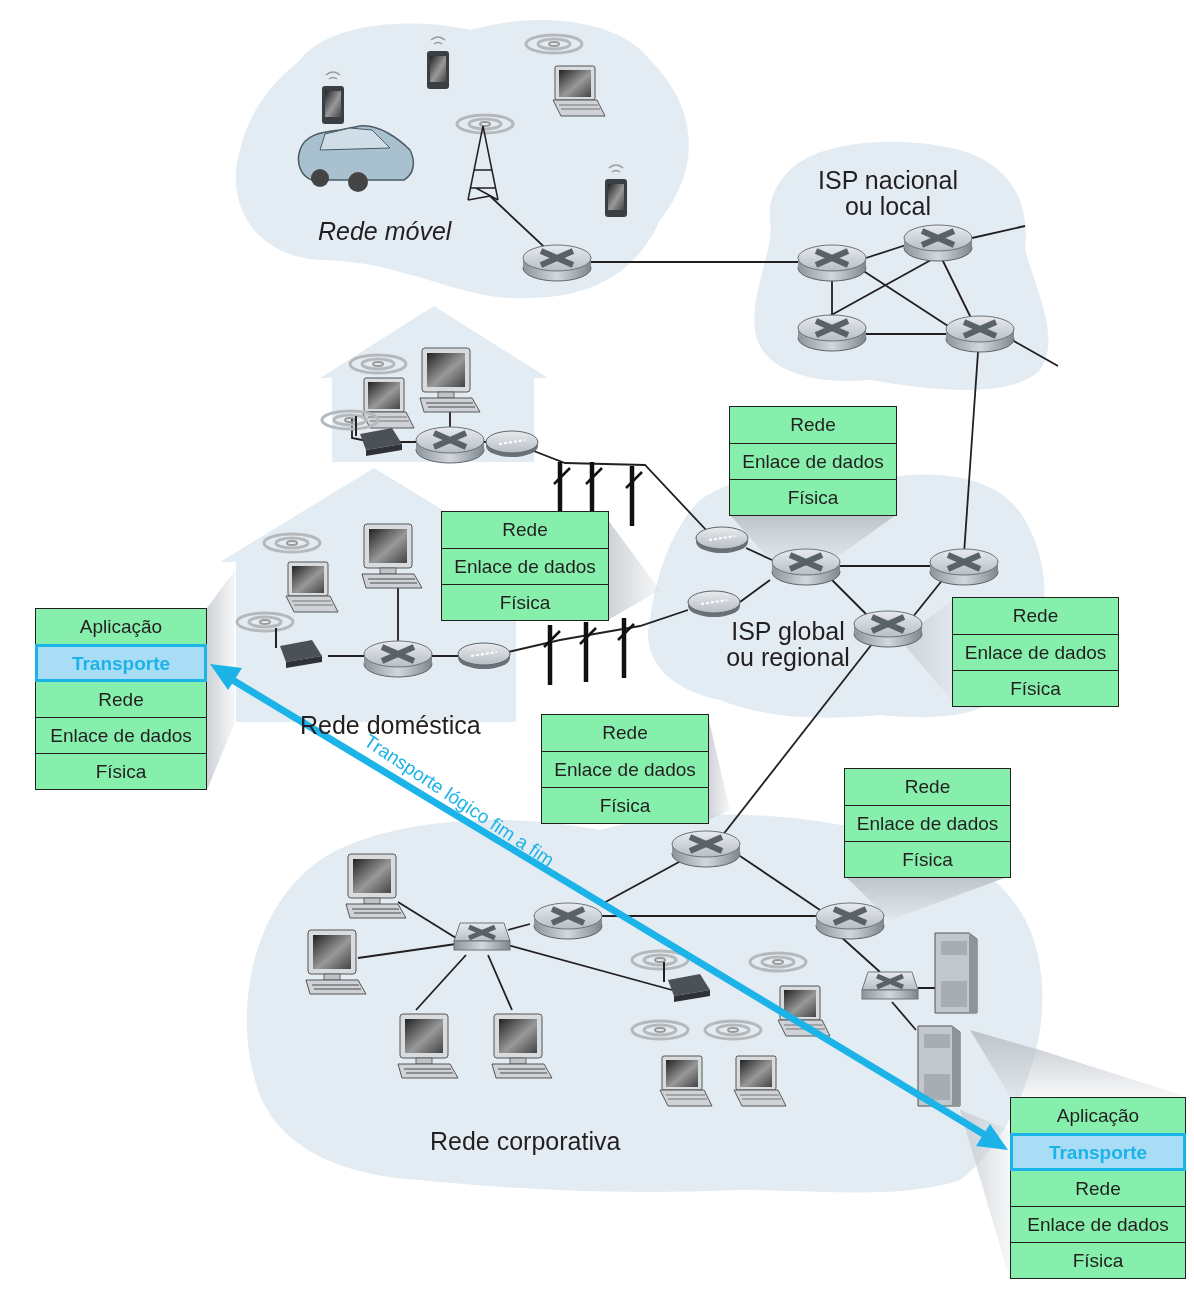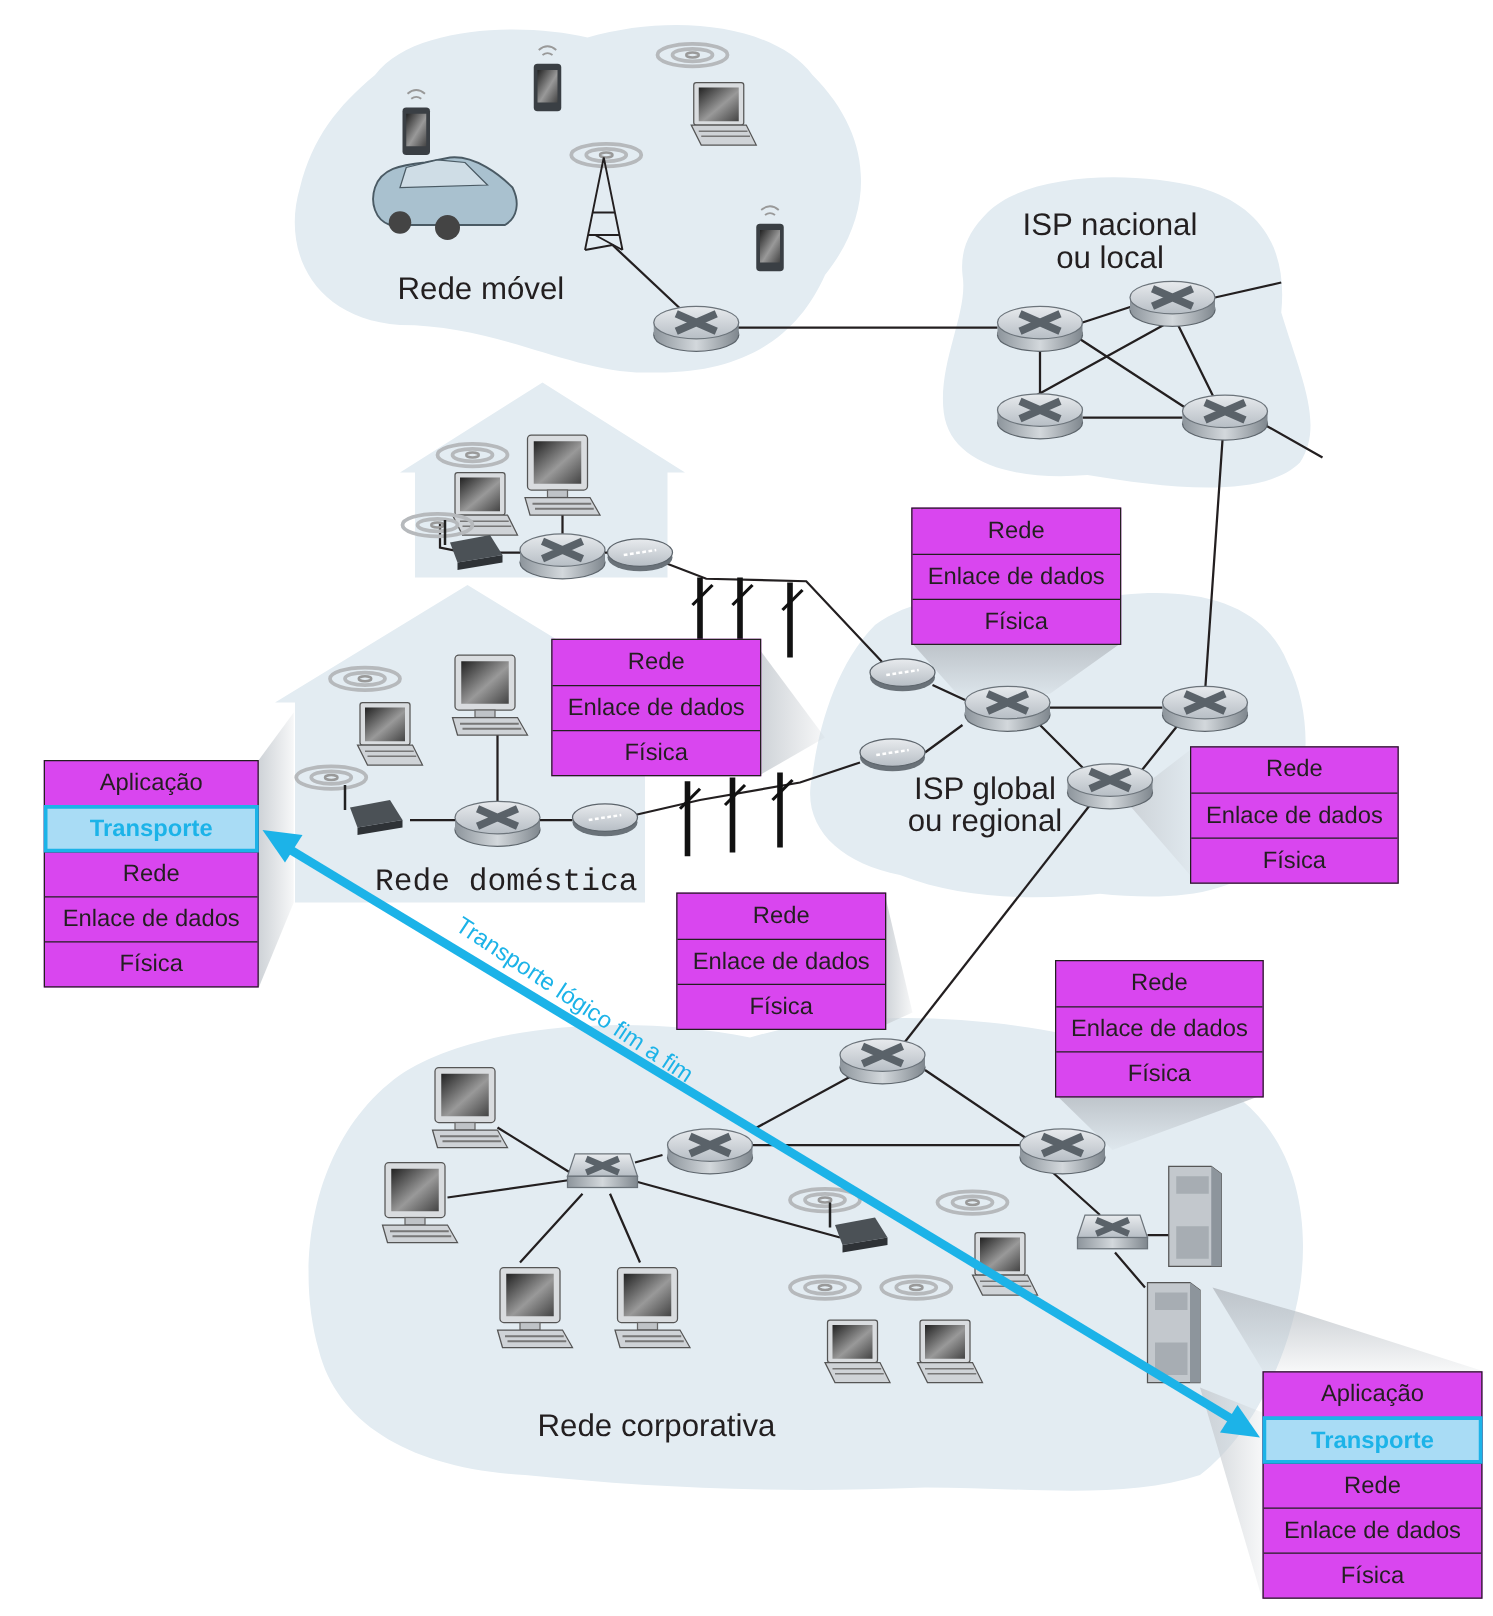--- a/index.html
+++ b/index.html
@@ -1,19 +1,19 @@
 <!DOCTYPE html>
 <html><head>
 <meta charset="utf-8">
 <style>
   html, body { margin:0; padding:0; background:#ffffff; }
   body { width:1194px; height:1293px; position:relative; overflow:hidden;
          font-family:"Liberation Sans", sans-serif; color:#231f20; }
   #diagram { position:absolute; left:0; top:0; }
-  .stack { position:absolute; background:#d946ef; border:1.3px solid #231f20; box-sizing:border-box; }
+  .stack { position:absolute; background:#86efac; border:1.3px solid #231f20; box-sizing:border-box; }
   .layer { height:36px; line-height:36px; text-align:center; font-size:19px;
            border-top:1.2px solid #231f20; box-sizing:border-box; white-space:nowrap; }
   .layer:first-child { border-top:none; }
   .layer.hl { background:#a9dcf5; color:#1cb3e8; outline:3px solid #1cb3e8; outline-offset:-2px; position:relative; z-index:2;font-weight:bold; }
   .label { position:absolute; font-size:25px; text-align:center; line-height:26px; white-space:nowrap; }
   .arrow-label { position:absolute; left:372px; top:730px; font-size:19px; color:#1cb3e8;
                  transform-origin:0 0; transform:rotate(33.5deg); white-space:nowrap; }
 </style>
 </head>
 <body>
@@ -206,30 +206,30 @@
   <use href="#server" x="955" y="975"></use>
   <use href="#server" x="938" y="1068"></use>
 
   <g>
     <path d="M226,676 L990,1138" stroke="#1cb3e8" stroke-width="7"></path>
     <polygon points="210,664 242,668 228,690" fill="#1cb3e8"></polygon>
     <polygon points="1008,1150 976,1146 990,1124" fill="#1cb3e8"></polygon>
   </g>
 </svg>
 
-<div class="label" style="left:318px;top:218px;">Rede móvel</div>
+<div class="label" style="left:318px;top:218px;font-style:italic;">Rede móvel</div>
 <div class="label" style="left:818px;top:167px;width:140px;">
   <div>ISP nacional</div>
   <div>ou local</div>
 </div>
 <div class="label" style="left:720px;top:618px;width:136px;">
   <div>ISP global</div>
   <div>ou regional</div>
 </div>
-<div class="label" style="left:300px;top:693px;font-family:Liberation Mono, monospace;">Rede doméstica</div>
+<div class="label" style="left:300px;top:712px;">Rede doméstica</div>
 <div class="label" style="left:430px;top:1128px;">Rede corporativa</div>
 <div class="arrow-label">Transporte lógico fim a fim</div>
 
 <div class="stack" style="left:35px;top:608px;width:172px;">
   <div class="layer">Aplicação</div>
   <div class="layer hl">Transporte</div>
   <div class="layer">Rede</div>
   <div class="layer">Enlace de dados</div>
   <div class="layer">Física</div>
 </div>

